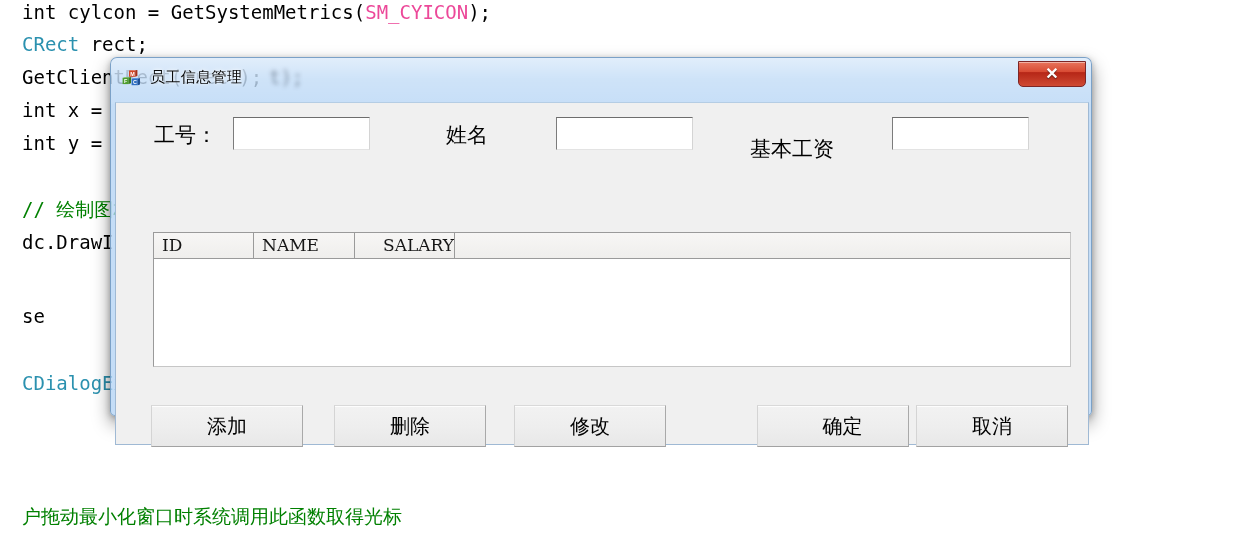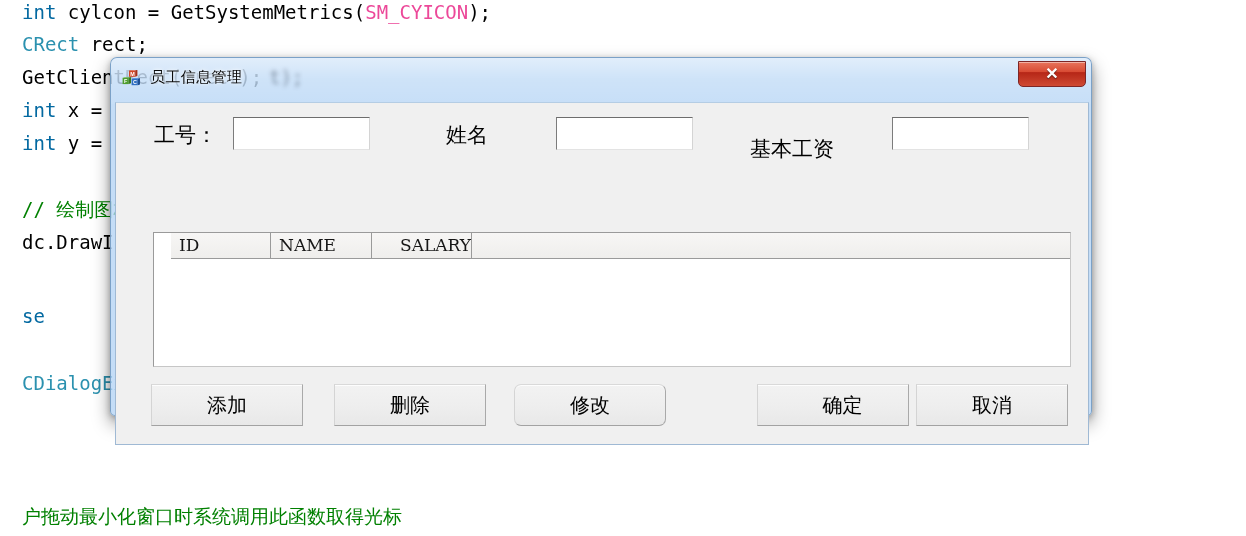--- a/index.html
+++ b/index.html
@@ -27,21 +27,21 @@
     line-height: 33px;
     white-space: pre;
     color: #000000;
     overflow: hidden;
   }
   .code-line {
     position: absolute;
     left: 22px;
     white-space: pre;
   }
-  .tok-kw      { color: #0369a1; }
+  .tok-kw      { color: #000000; }
   .tok-type    { color: #2b91af; }
   .tok-macro   { color: #ec4899; }
   .tok-comment { color: #008000; }
   .tok-plain   { color: #000000; }
 
   
   #dialog-window {
     position: absolute;
     left: 110px;
     top: 57px;
@@ -183,21 +183,20 @@
     border-right-color: #c6c6c6;
     border-bottom-color: #c6c6c6;
     overflow: hidden;
   }
   #list-header {
     display: flex;
     height: 26px;
     background: #fdba74;
     border-bottom: 1px solid #9a9a9a;
     box-sizing: border-box;
-    margin-left: 17px;
   }
   .list-col {
     box-sizing: border-box;
     border-right: 1px solid #9a9a9a;
     font-family: "DejaVu Serif", "Liberation Serif", serif;
     font-size: 17px;
     color: #161616;
     line-height: 25px;
     padding-left: 8px;
     overflow: hidden;
@@ -226,20 +225,21 @@
     border-bottom-color: #a2a2a2;
     box-shadow: inset 0 1px 0 #fdfdfd;
     font-family: "DejaVu Serif", "Liberation Serif", serif;
     font-size: 20px;
     color: #000000;
     cursor: pointer;
     display: flex;
     align-items: center;
     justify-content: center;
     white-space: nowrap;
+    margin-top: 21px;
   }
 </style>
 </head>
 <body>
 
 <div id="editor-background"><div class="code-line" style="top: -4px;"><span class="tok-kw">int</span><span class="tok-plain"> cylcon = GetSystemMetrics(</span><span class="tok-macro">SM_CYICON</span><span class="tok-plain">);</span></div><div class="code-line" style="top: 28px;"><span class="tok-type">CRect</span><span class="tok-plain"> rect;</span></div><div class="code-line" style="top: 61px;"><span class="tok-plain">GetClientRect(&amp;rect);</span></div><div class="code-line" style="top: 94px;"><span class="tok-kw">int</span><span class="tok-plain"> x = (rect.Width() - cxIcon + 1) / 2;</span></div><div class="code-line" style="top: 127px;"><span class="tok-kw">int</span><span class="tok-plain"> y = (rect.Height() - cyIcon + 1) / 2;</span></div><div class="code-line" style="top: 193px;"><span class="tok-comment">// 绘制图标</span></div><div class="code-line" style="top: 226px;"><span class="tok-plain">dc.DrawIcon(x, y, m_hIcon);</span></div><div class="code-line" style="top: 300px;"><span class="tok-kw">se</span></div><div class="code-line" style="top: 367px;"><span class="tok-type">CDialogEx::OnPaint();</span></div><div class="code-line" style="top: 500px;"><span class="tok-comment">户拖动最小化窗口时系统调用此函数取得光标</span></div></div>
 
 <div id="dialog-window">
 
   <div id="title-bar">
@@ -284,17 +284,17 @@
         <div id="list-header">
           <div class="list-col" style="width: 100px;">ID</div>
           <div class="list-col" style="width: 101px;">NAME</div>
           <div class="list-col" style="width: 100px; text-align: right;">SALARY</div>
           <div class="list-col filler"></div>
         </div>
         <div id="list-body"></div>
       </div>
       <div class="dlg-button" style="left: 35px; top: 281px; width: 152px;">添加</div>
       <div class="dlg-button" style="left: 218px; top: 281px; width: 152px;">删除</div>
-      <div class="dlg-button" style="left: 398px; top: 281px; width: 152px; border-radius: 7px;">修改</div>
+      <div class="dlg-button" style="left: 398px; top: 281px; width: 152px;">修改</div>
       <div class="dlg-button" style="left: 641px; top: 281px; width: 152px; padding-left: 19px;">确定</div>
       <div class="dlg-button" style="left: 800px; top: 281px; width: 152px;">取消</div>
     </div>
 </div>
 
 </body></html>

